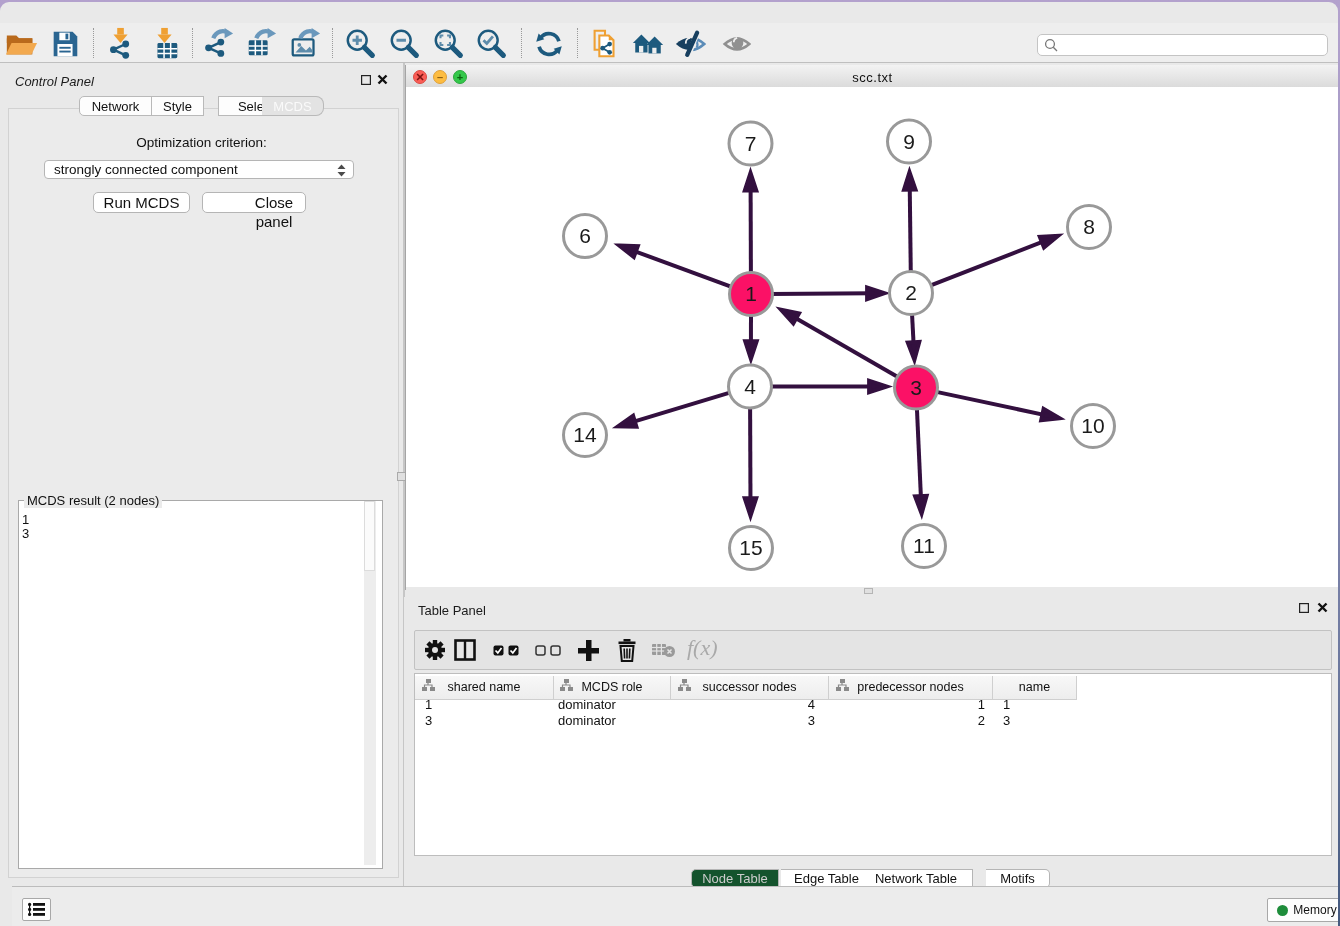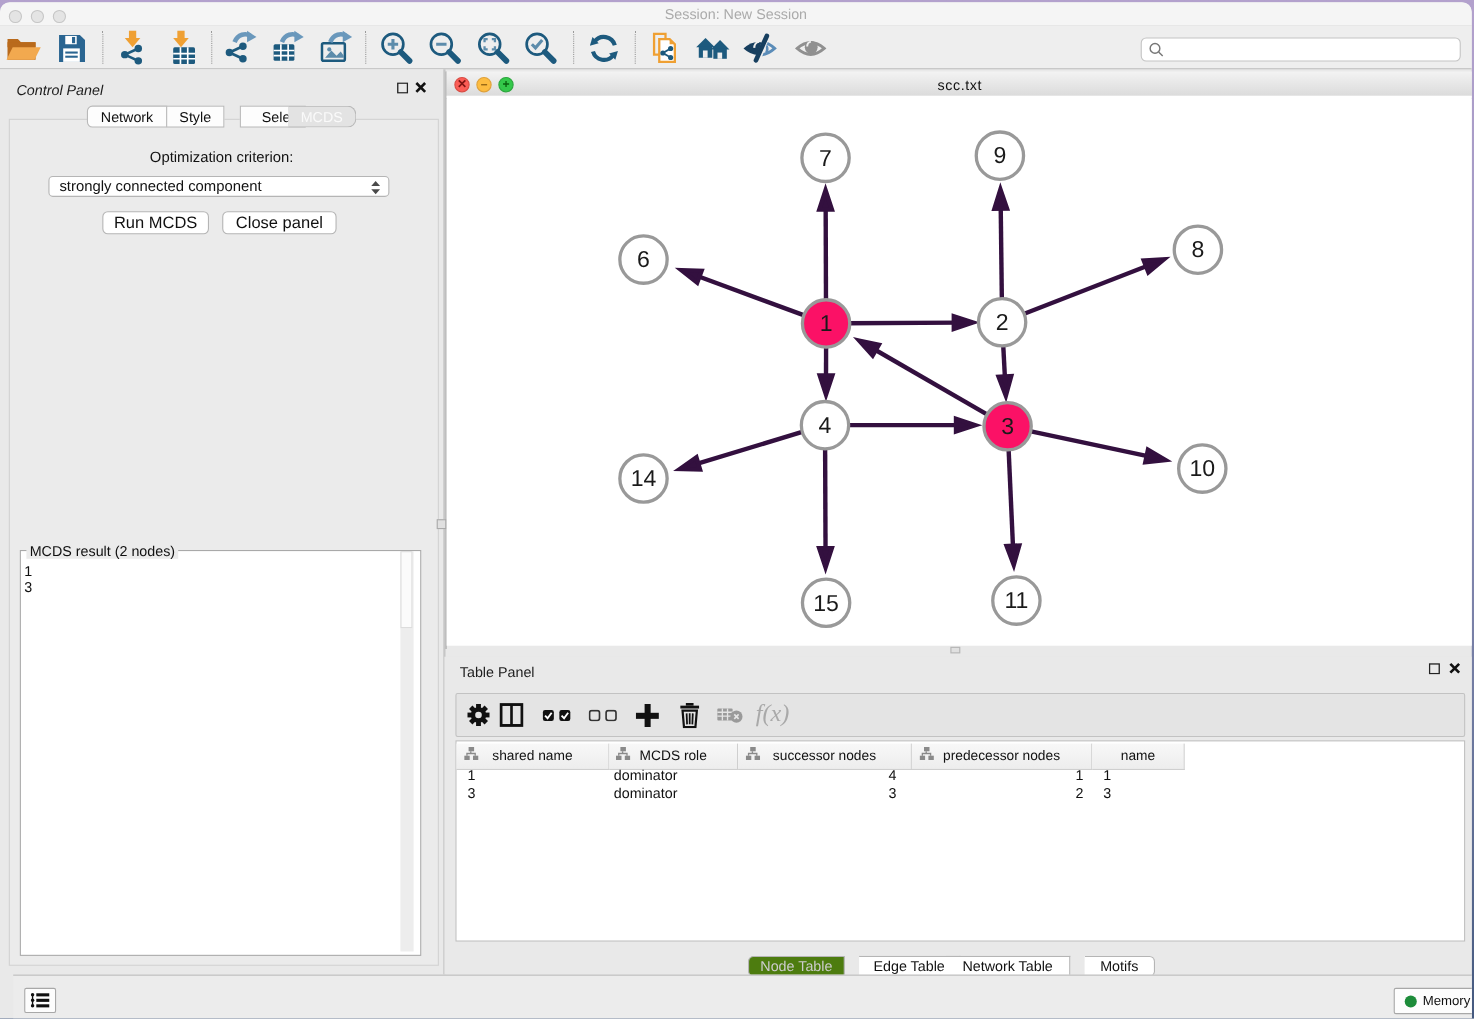--- a/index.html
+++ b/index.html
@@ -48,26 +48,20 @@
 .cell{position:absolute;font-size:13px;color:#111;height:17px;line-height:17px;}
 .btab{position:absolute;top:272px;height:19px;box-sizing:border-box;border:1px solid #b5b5b5;background:#fff;font-size:13px;color:#111;text-align:center;line-height:17px;}
 
 #statusbar{position:absolute;left:12px;top:884px;width:1338px;height:40px;background:#ececec;border-top:1px solid #bcbcbc;padding-left:12px;}
 #listbtn{position:absolute;left:10px;top:11px;width:29px;height:23px;background:#fdfdfd;border:1px solid #a8a8a8;box-sizing:border-box;border-radius:2px;}
 #membtn{position:absolute;left:1255px;top:11px;width:74px;height:24px;background:#fdfdfd;border:1px solid #a8a8a8;box-sizing:border-box;border-radius:2px;font-size:12px;color:#111;text-align:center;line-height:22px;padding-left:22px;}
 #memdot{position:absolute;left:9px;top:6px;width:11px;height:11px;border-radius:50%;background:#1d8c3a;}
 </style></head>
 <body>
 <div id="win">
-  <div id="titlebar">
-    <div class="tl" style="left:8px;"></div>
-    <div class="tl" style="left:28px;"></div>
-    <div class="tl" style="left:48px;"></div>
-    <div id="title">Session: New Session</div>
-  </div>
   <div id="toolbar">
     <div class="sep" style="left:93px;"></div>
     <div class="sep" style="left:192px;"></div>
     <div class="sep" style="left:332px;"></div>
     <div class="sep" style="left:521px;"></div>
     <div class="sep" style="left:577px;"></div>
     <svg class="tbi" style="left:3px;" width="36" height="36" viewBox="0 0 36 36">
         <path d="M3 9 h10 l3 3 h14 v5 H3 z" fill="#b96a1c"></path>
         <rect x="3" y="12" width="27" height="17" fill="#b96a1c"></rect>
 <path d="M8 17 h27 l-6 12 H2 z" fill="#f2a94f"></path>
@@ -230,21 +224,21 @@
     <div class="tab" style="left:218px;width:60px;padding-left:16px;">Select</div>
     <div class="tab" style="left:262px;width:62px;border-left:none;background:#e3e3e3;color:#fafafa;border-radius:0 8px 8px 0;">MCDS</div>
     <div id="cpselect">strongly connected component
       <svg style="position:absolute;right:6px;top:2px;" width="11" height="15" viewBox="0 0 11 15">
           <path d="M1.5 6 L5.5 1.5 L9.5 6 Z" fill="#4a4a4a"></path>
           <path d="M1.5 9 L5.5 13.5 L9.5 9 Z" fill="#4a4a4a"></path>
         </svg>
     </div>
     <div id="optlabel">Optimization criterion:</div>
     <div class="btn" style="left:93px;width:97px;">Run MCDS</div>
-    <div class="btn" style="left:202px;width:104px;">Close panel</div>
+    <div class="btn" style="left:202px;width:104px;padding-left:40px;">Close panel</div>
     <div id="fieldset"></div>
     <div id="fsscroll">
         <div id="fsthumb"></div>
       </div>
     <div id="legend">MCDS result (2 nodes)</div>
     <div id="fstext">1<br>3</div>
   </div>
   <div id="vdiv"></div>
   <div id="vhandle"></div>
   <div id="cwin">
@@ -430,21 +424,21 @@
       <div class="cell" style="left:143px;top:22px;">dominator</div>
       <div class="cell" style="left:330px;top:22px;width:70px;text-align:right;">4</div>
       <div class="cell" style="left:500px;top:22px;width:70px;text-align:right;">1</div>
       <div class="cell" style="left:588px;top:22px;">1</div>
       <div class="cell" style="left:10px;top:38px;">3</div>
       <div class="cell" style="left:143px;top:38px;">dominator</div>
       <div class="cell" style="left:330px;top:38px;width:70px;text-align:right;">3</div>
       <div class="cell" style="left:500px;top:38px;width:70px;text-align:right;">2</div>
       <div class="cell" style="left:588px;top:38px;">3</div>
     </div>
-    <div class="btab" style="left:276px;width:88px;background:#4d7c0f;color:#ccc;border-radius:5px 0 0 5px;">Node Table</div>
+    <div class="btab" style="left:287px;width:88px;background:#14532d;color:#ccc;border-radius:5px 0 0 5px;">Node Table</div>
     <div class="btab" style="left:377px;width:92px;border-left:none;">Edge Table</div>
     <div class="btab" style="left:456px;width:113px;border-left:none;">Network Table</div>
     <div class="btab" style="left:582px;width:64px;border-left:none;border-radius:0 5px 5px 0;">Motifs</div>
   </div>
   <div id="statusbar">
     <div id="listbtn">
         <svg width="17" height="15" viewBox="0 0 17 15" style="position:absolute;left:5px;top:3px;">
           <g fill="#111">
             <line x1="1.6" y1="2" x2="1.6" y2="13" stroke="#111" stroke-width="1.2"></line>
             <circle cx="1.6" cy="2.4" r="1.6"></circle>

